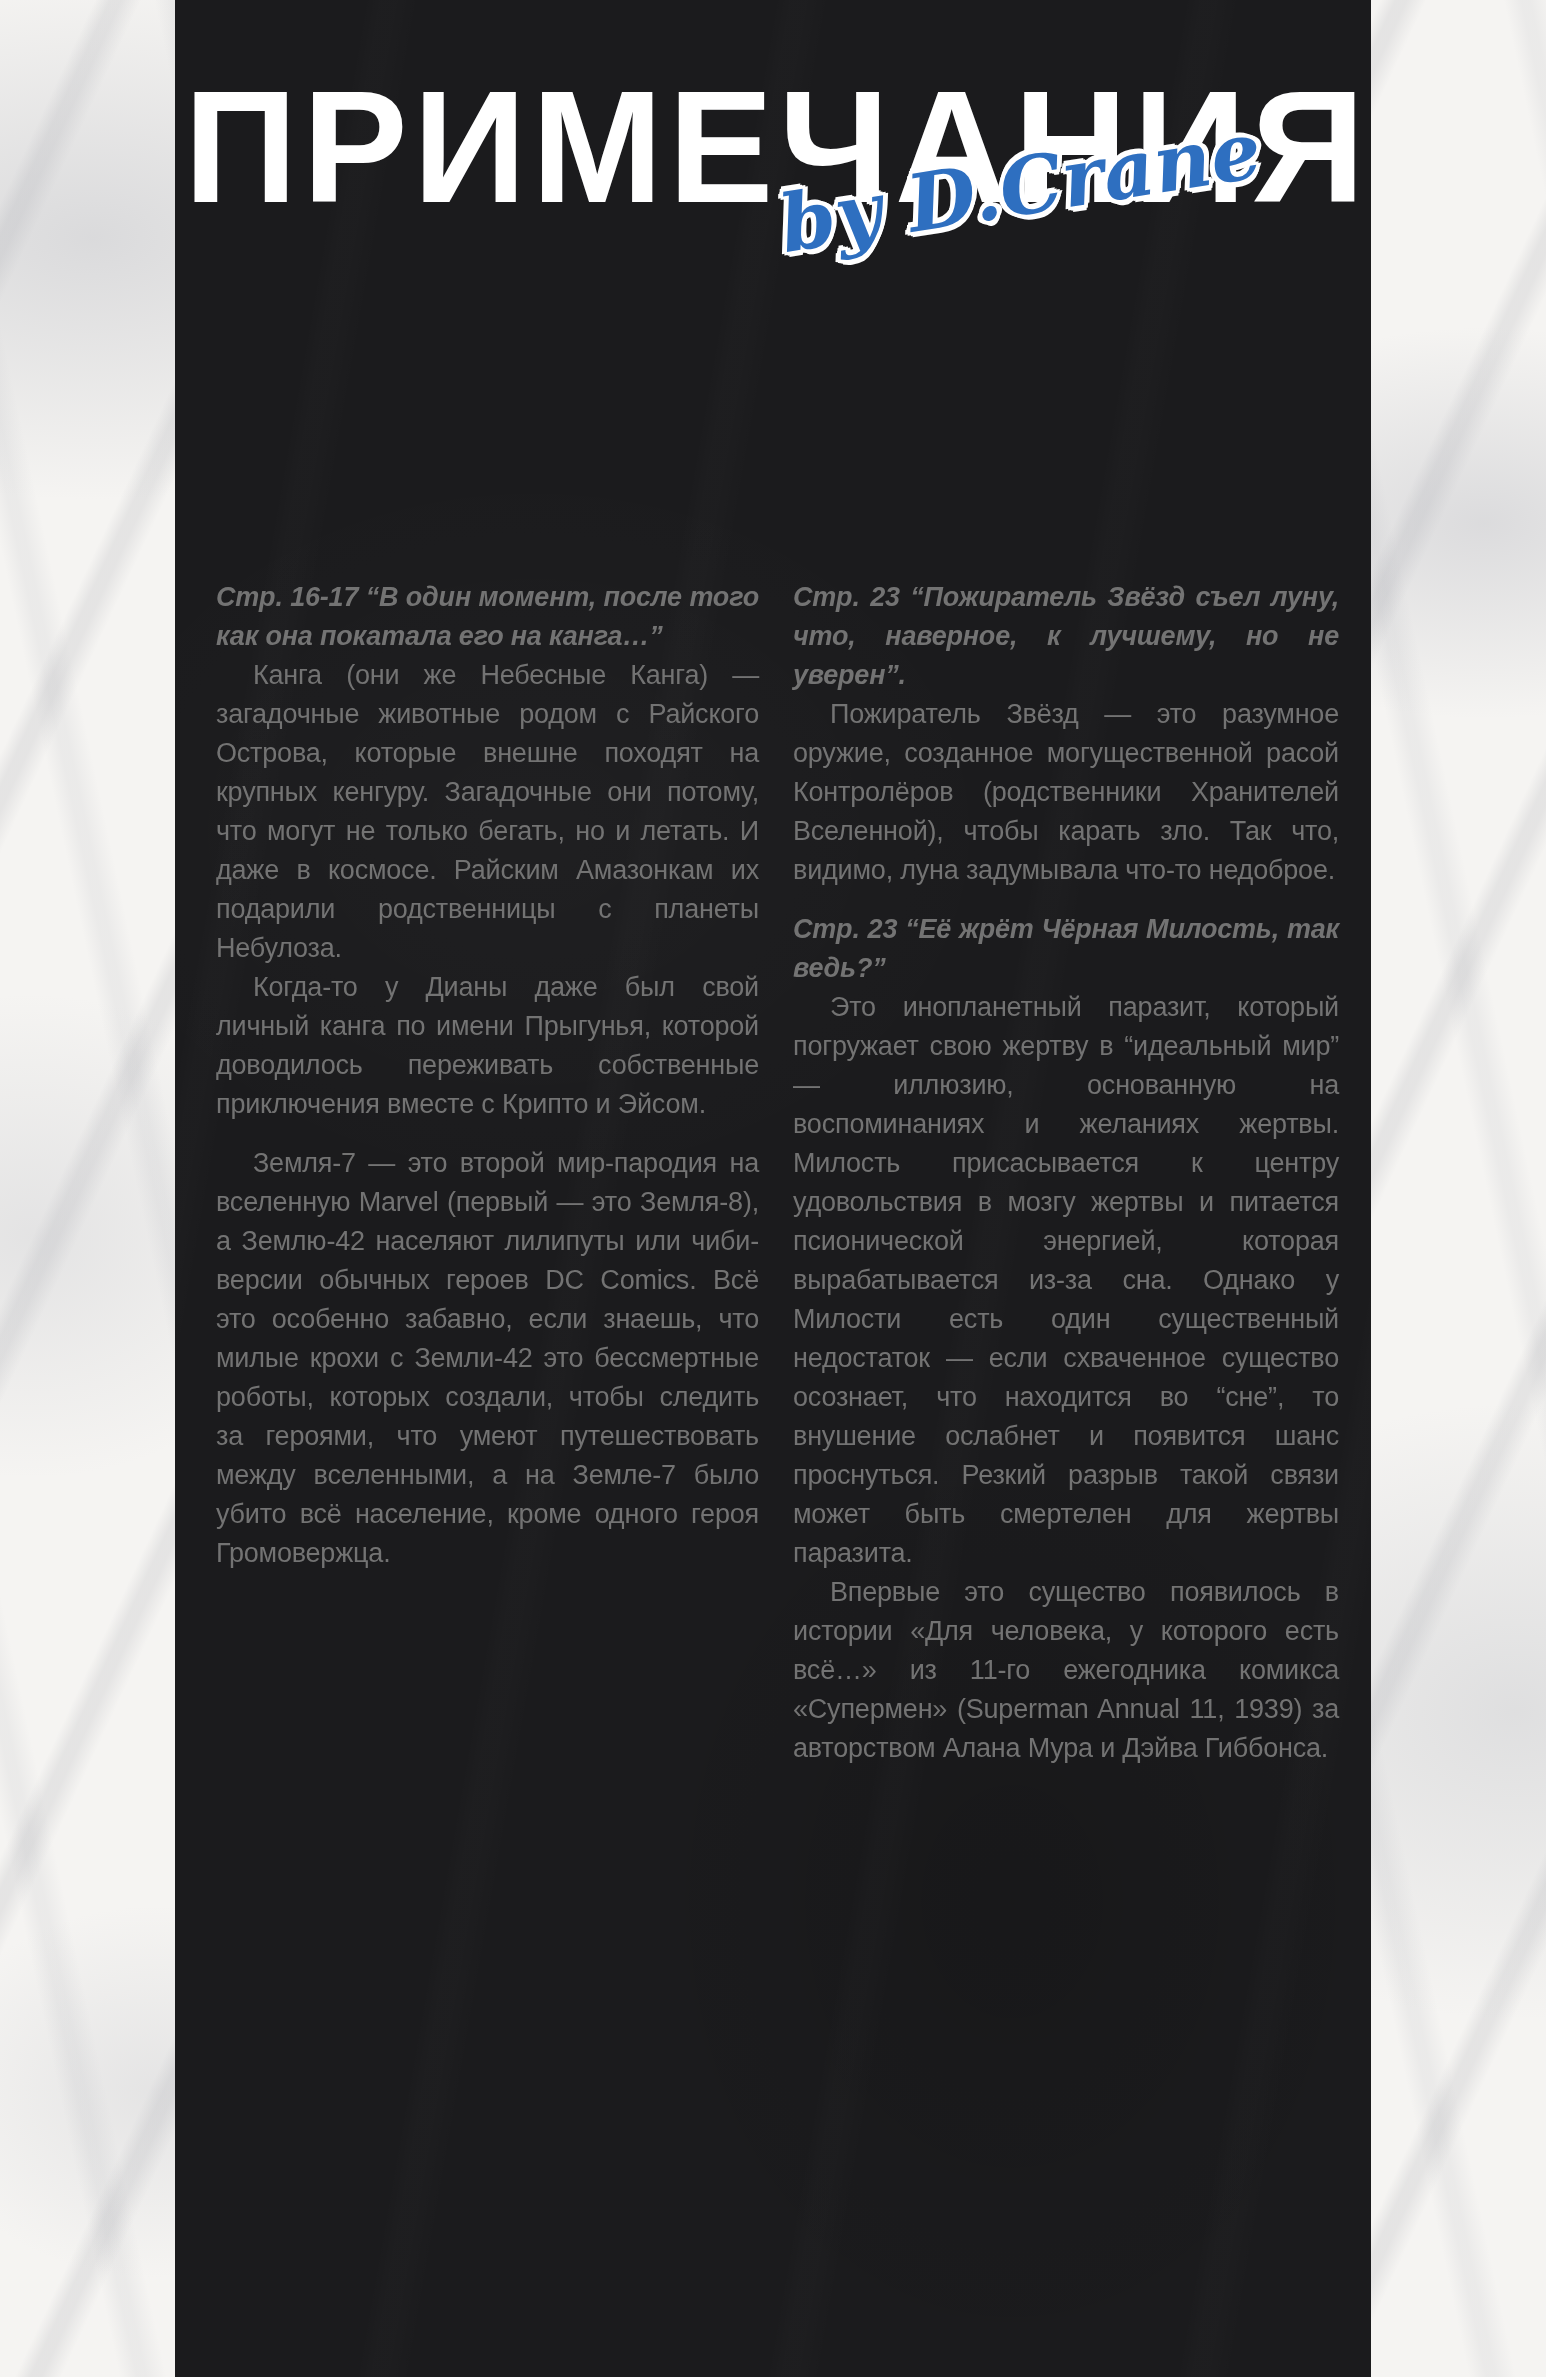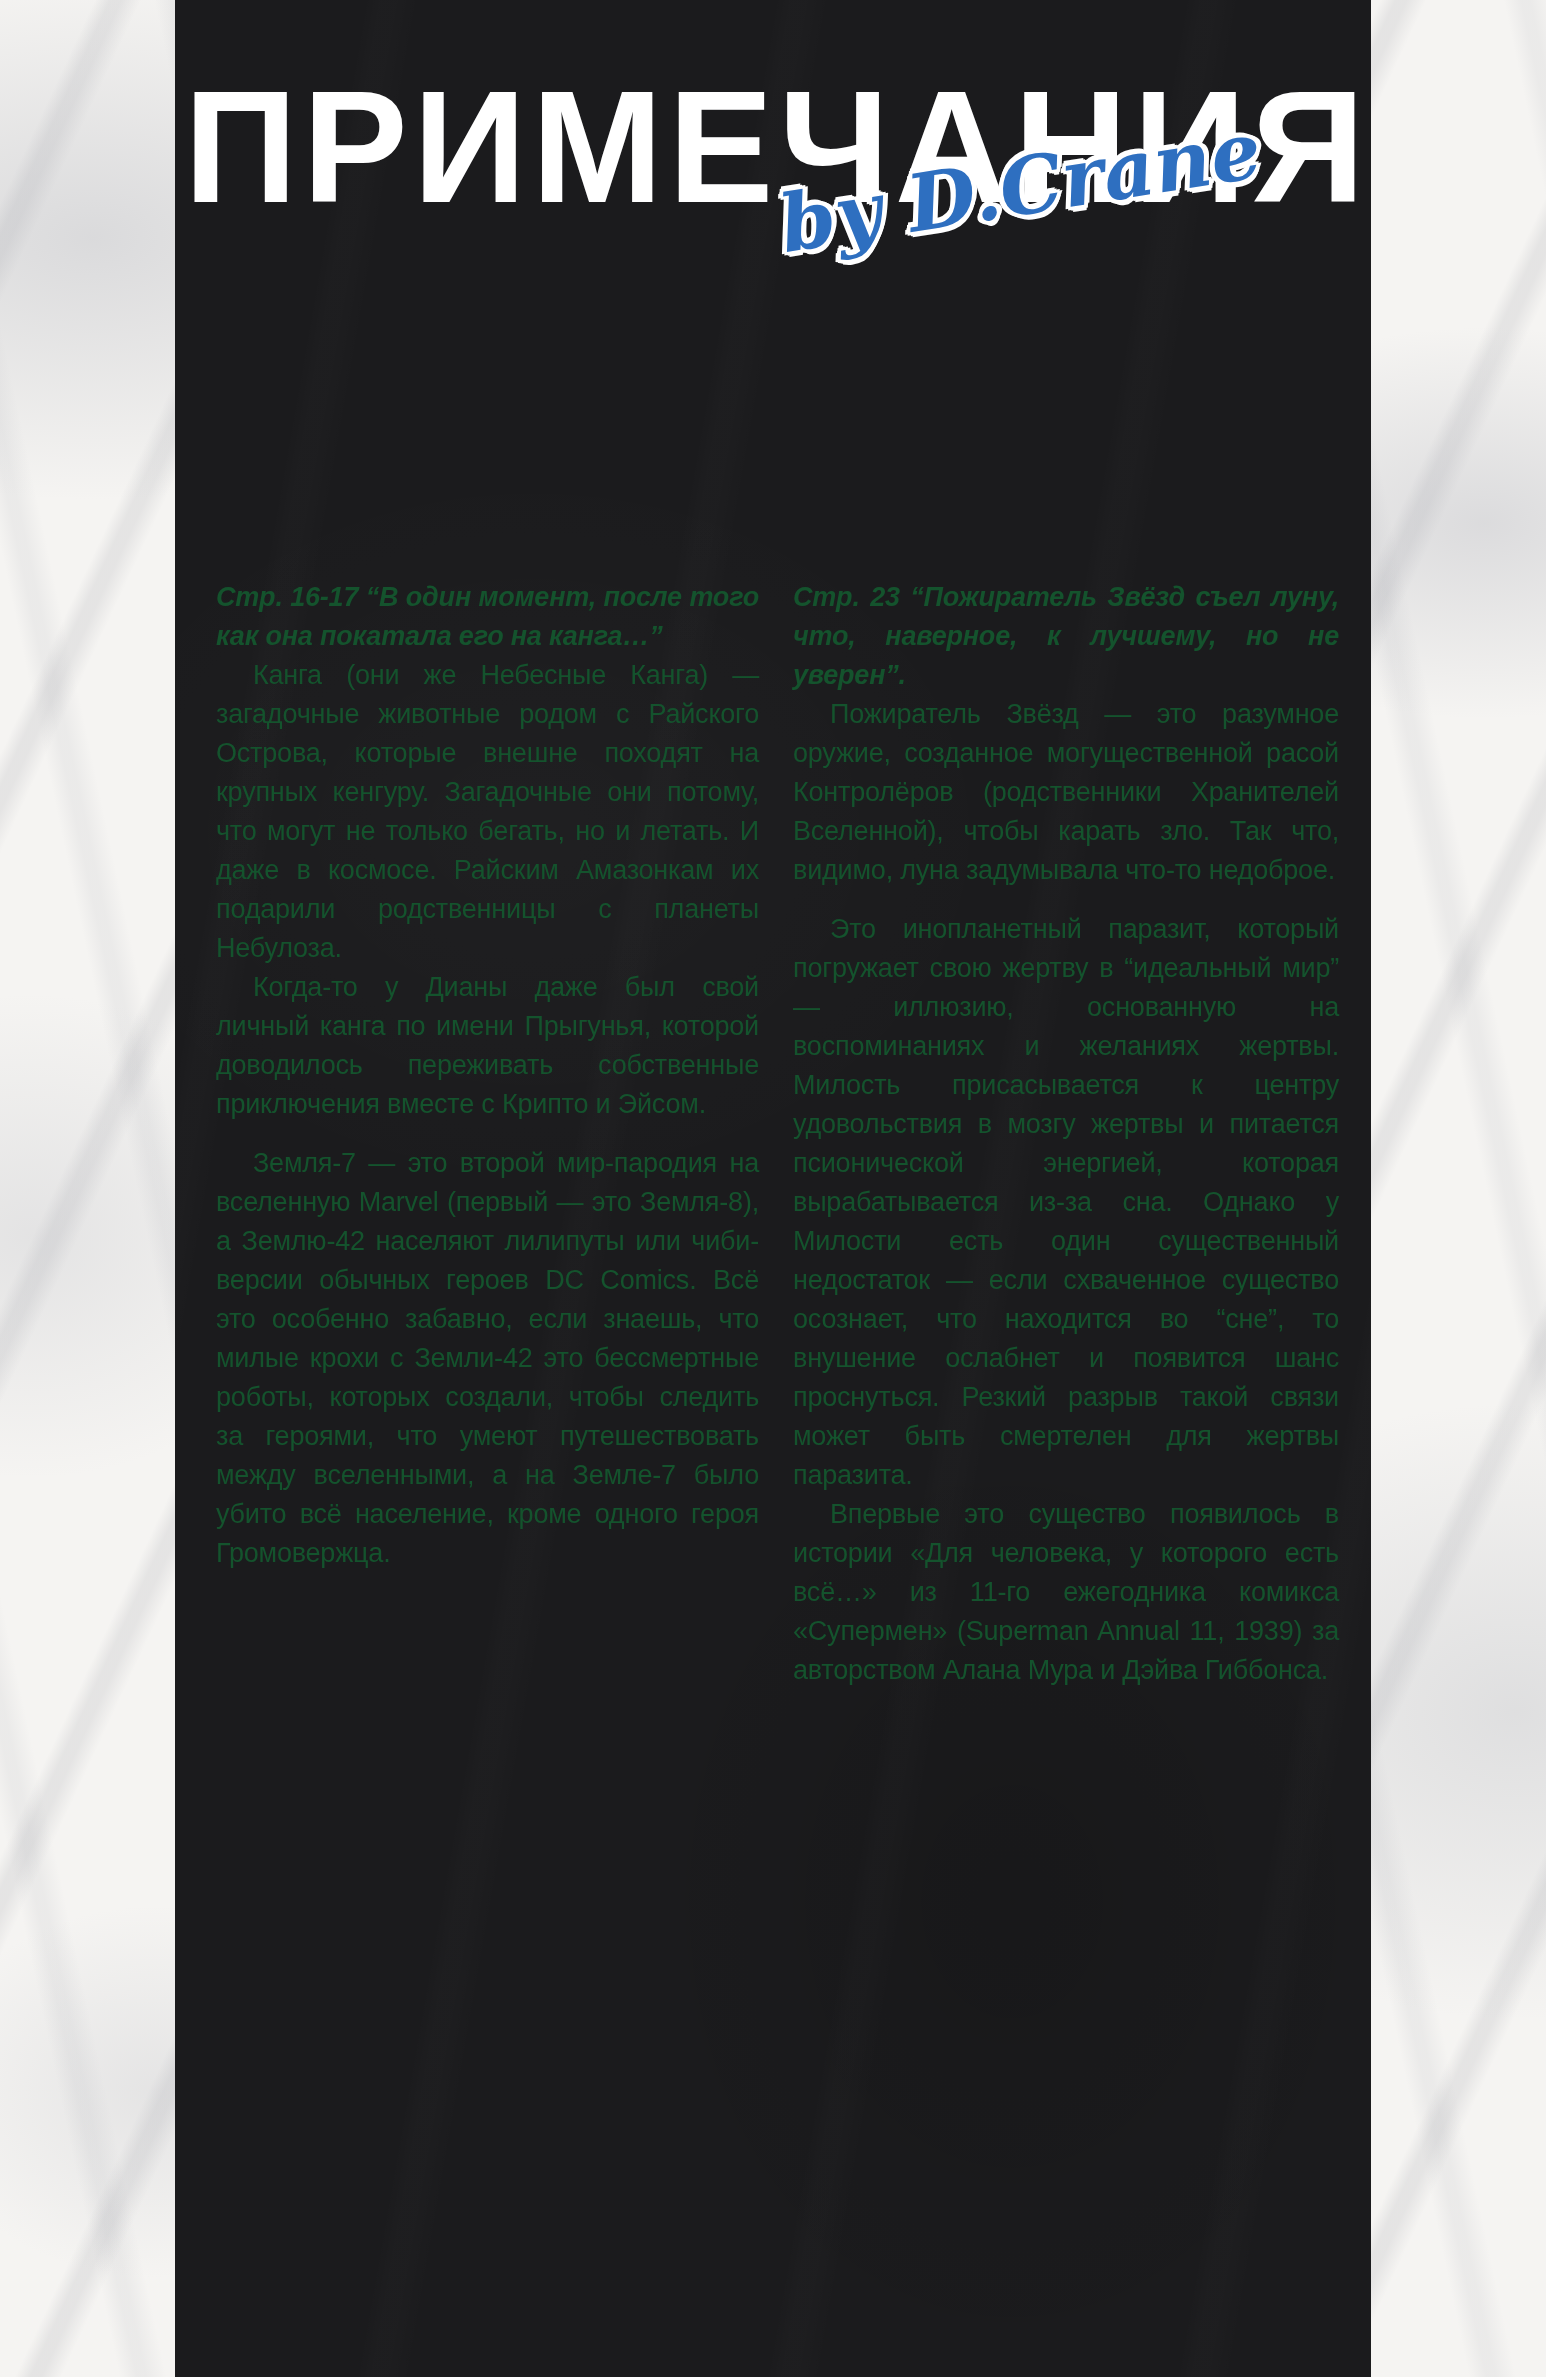--- a/index.html
+++ b/index.html
@@ -38,21 +38,21 @@
     font-size:79px;line-height:1;white-space:nowrap;
     color:#2e6fc0;
     text-shadow:
       -3.9px 0 0 #fff, 3.9px 0 0 #fff, 0 -3.9px 0 #fff, 0 3.9px 0 #fff,
       -3.1px -3.1px 0 #fff, 3.1px 3.1px 0 #fff, -3.1px 3.1px 0 #fff, 3.1px -3.1px 0 #fff,
       -5.4px 1.6px 0 #fff, 5.4px -1.6px 0 #fff, 1.6px 5.4px 0 #fff, -1.6px -5.4px 0 #fff;
   }
   .col{
     position:absolute;top:578px;
     font-size:27px;line-height:39px;letter-spacing:-0.2px;
-    color:#14532d;text-align:justify;
+    color:#737373;text-align:justify;
   }
   .col-left{left:216px;width:543px;}
   .col-right{left:793px;width:546px;}
   .sec + .sec{margin-top:20px;}
   .heading{font-weight:bold;font-style:italic;text-align:justify;margin:0;}
   .para{margin:0;text-indent:37px;text-align:justify;}
 </style>
 </head>
 <body>
 
@@ -74,17 +74,18 @@
   <div class="sec">
   </div>
 </div>
 
 <div class="col col-right">
   <div class="sec">
     <p class="heading">Стр. 23 “Пожиратель Звёзд съел луну, что, наверное, к лучшему, но не уверен”.</p>
     <p class="para">Пожиратель Звёзд — это разумное оружие, созданное могущественной расой Контролёров (родственники Хранителей Вселенной), чтобы карать зло. Так что, видимо, луна задумывала что-то недоброе.</p>
   </div>
   <div class="sec">
+    <p class="heading">Стр. 23 “Её жрёт Чёрная Милость, так ведь?”</p>
     <p class="para">Это инопланетный паразит, который погружает свою жертву в “идеальный мир” — иллюзию, основанную на воспоминаниях и желаниях жертвы. Милость присасывается к центру удовольствия в мозгу жертвы и питается псионической энергией, которая вырабатывается из-за сна. Однако у Милости есть один существенный недостаток — если схваченное существо осознает, что находится во “сне”, то внушение ослабнет и появится шанс проснуться. Резкий разрыв такой связи может быть смертелен для жертвы паразита.</p>
     <p class="para">Впервые это существо появилось в истории «Для человека, у которого есть всё…» из 11-го ежегодника комикса «Супермен» (Superman Annual 11, 1939) за авторством Алана Мура и Дэйва Гиббонса.</p>
   </div>
 </div>
 
 
 </body></html>

